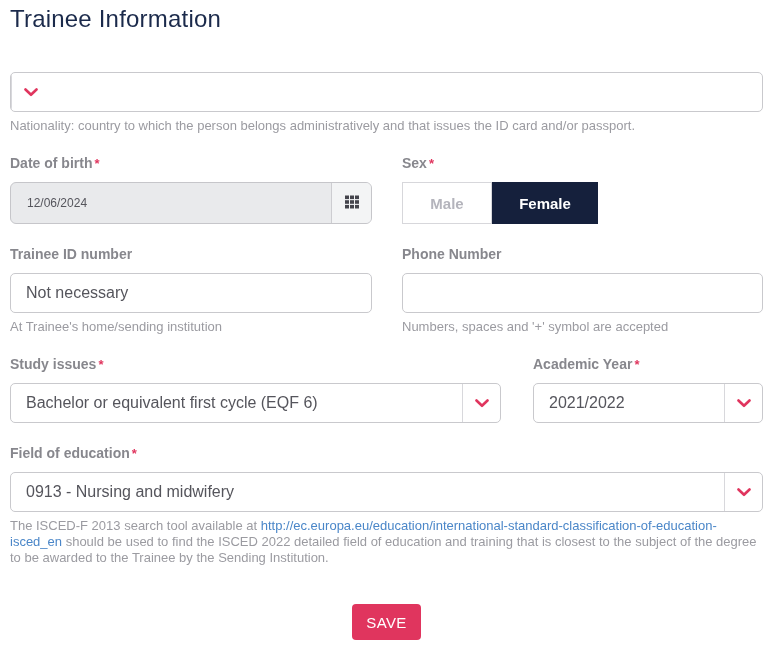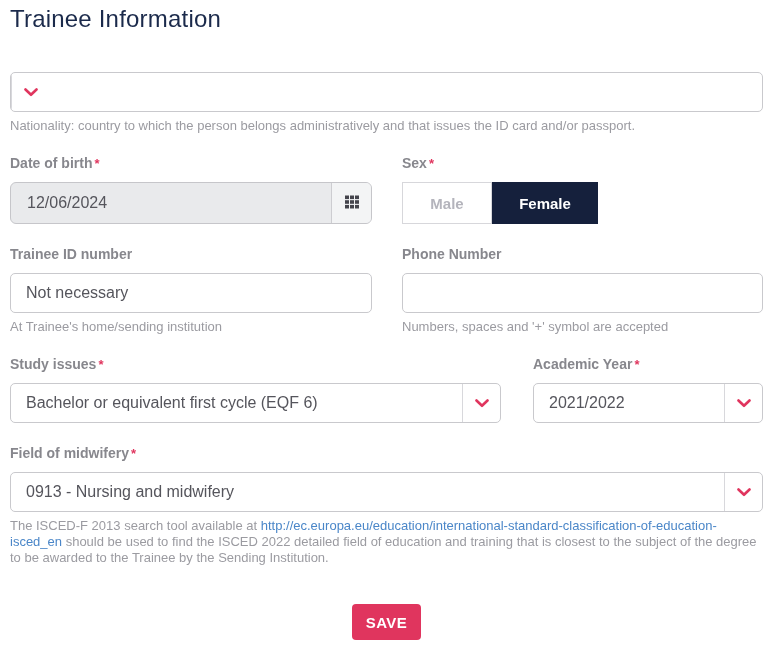--- a/index.html
+++ b/index.html
@@ -103,21 +103,21 @@
     border-radius: 6px;
     background: #e9eaec;
     overflow: hidden;
   }
   .date-field input {
     flex: 1;
     min-width: 0;
     border: none;
     background: transparent;
     padding: 0 16px;
-    font-size: 16px;
+    font-size: 12px;
     color: #55555c;
     font-family: "Liberation Sans", "DejaVu Sans", sans-serif;
     outline: none;
   }
   .date-picker-btn {
     width: 40px;
     flex: none;
     border: none;
     border-left: 1px solid #cdcdd1;
     background: #f3f4f5;
@@ -176,21 +176,21 @@
   }
   .save-btn {
     background: #e0355e;
     color: #ffffff;
     border: none;
     border-radius: 4px;
     height: 36px;
     padding: 0 14px;
     min-width: 56px;
     font-size: 15px;
-    font-weight: 700;
+    font-weight: 400;
     letter-spacing: 0.4px;
     font-family: "Liberation Sans", "DejaVu Sans", sans-serif;
     cursor: pointer;
   }
 </style>
 </head>
 <body>
 
 <div class="page">
 
@@ -272,21 +272,21 @@
         <div class="select-caret">
           <svg width="14" height="9" viewBox="0 0 14 9">
               <path d="M1.5 1.5 L7 6.8 L12.5 1.5" fill="none" stroke="#e0355e" stroke-width="2.6" stroke-linecap="round" stroke-linejoin="round"></path>
             </svg>
         </div>
       </div>
     </div>
   </div>
 
   <div class="form-group">
-    <label class="field-label"><span>Field of midwifery</span><span class="req">*</span></label>
+    <label class="field-label"><span>Field of education</span><span class="req">*</span></label>
     <div class="select">
       <div class="select-value">0913 - Nursing and midwifery</div>
       <div class="select-caret">
         <svg width="14" height="9" viewBox="0 0 14 9">
             <path d="M1.5 1.5 L7 6.8 L12.5 1.5" fill="none" stroke="#e0355e" stroke-width="2.6" stroke-linecap="round" stroke-linejoin="round"></path>
           </svg>
       </div>
     </div>
     <div class="isced-helper"><span>The ISCED-F 2013 search tool available at </span><a>http://ec.europa.eu/education/international-standard-classification-of-education-isced_en</a><span> should be used to find the ISCED 2022 detailed field of education and training that is closest to the subject of the degree to be awarded to the Trainee by the Sending Institution.</span></div>
   </div>

